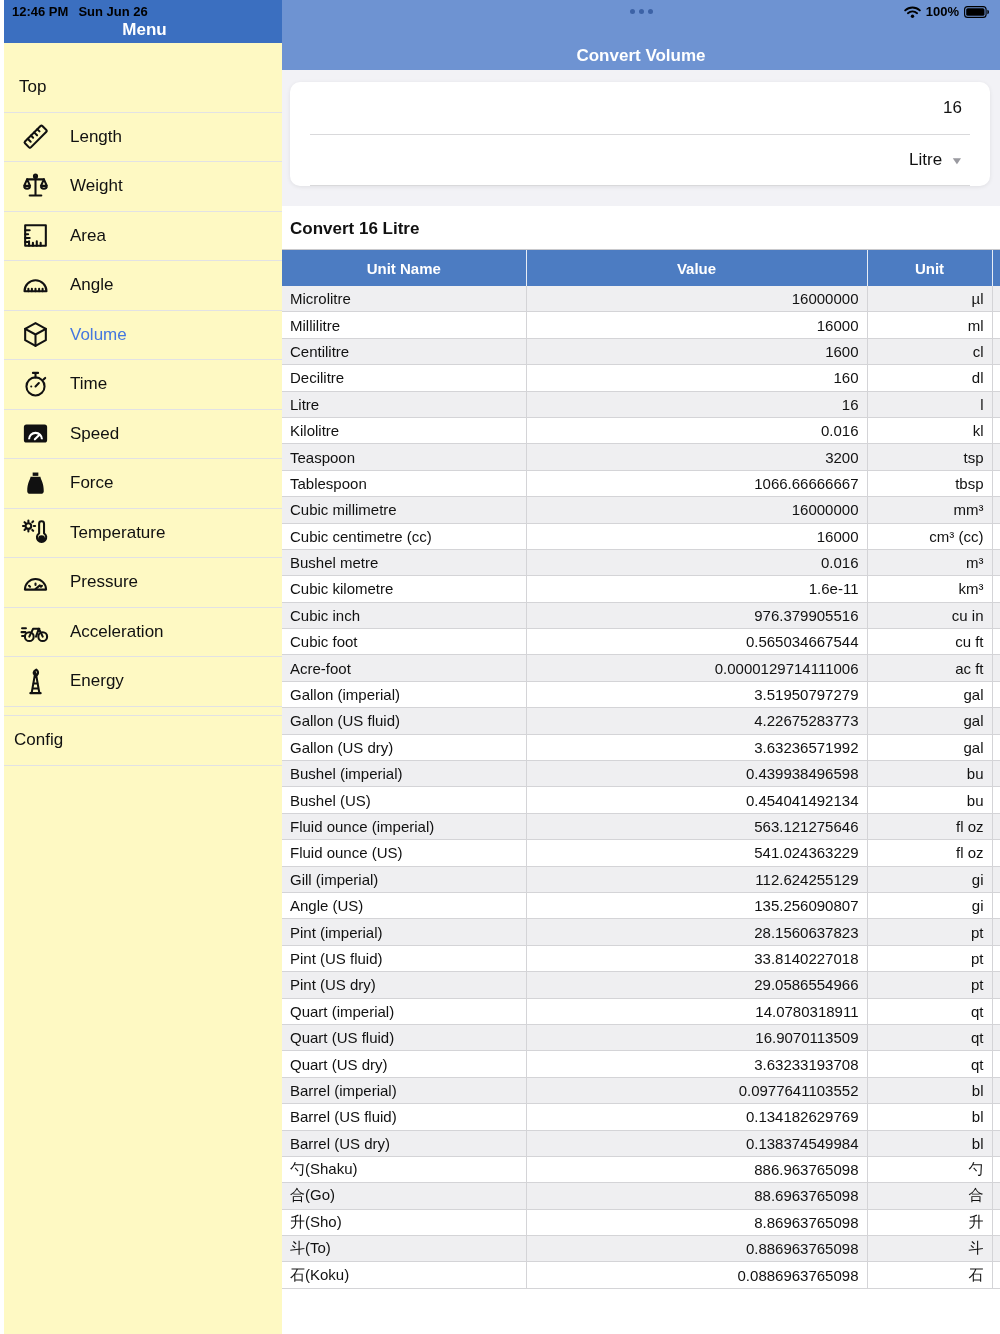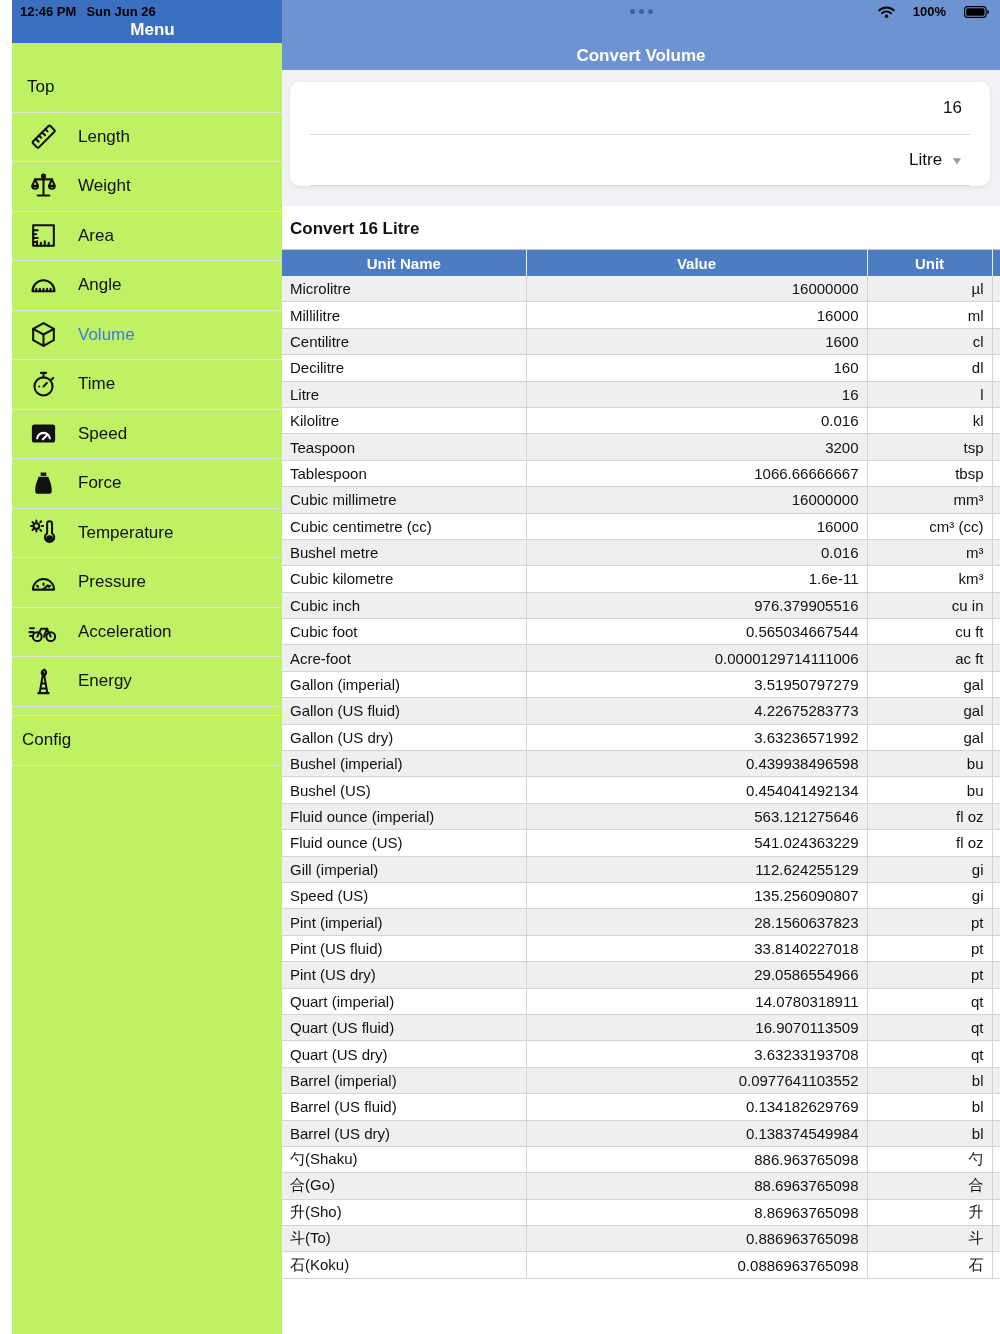--- a/index.html
+++ b/index.html
@@ -2,52 +2,52 @@
 <html><head>
 <meta charset="utf-8">
 <style>
   html,body{margin:0;padding:0;}
   body{
     width:1000px;height:1334px;position:relative;overflow:hidden;
     font-family:"Liberation Sans","DejaVu Sans",sans-serif;
     background:#ffffff;color:#111;
   }
   
-  .sidebar{position:absolute;left:12px;top:0;width:281px;height:1334px;background:#bef264;border-right:1px solid #cfcfd2;}
+  .sidebar{position:absolute;left:4px;top:0;width:281px;height:1334px;background:#fef9c3;border-right:1px solid #cfcfd2;}
   .sidebar-header{position:relative;height:43px;background:#3b6fc0;}
   .status-left{position:absolute;left:8px;top:4px;font-size:13px;font-weight:bold;color:#000;display:flex;gap:10px;}
   .sidebar-title{position:absolute;left:0;right:0;bottom:3px;text-align:center;color:#fff;font-weight:bold;font-size:17px;}
   .side-list{margin-top:20px;}
   .side-item{height:48.5px;display:flex;align-items:center;border-bottom:1px solid #e2e2e4;padding-left:15px;cursor:default;}
   .side-icon{width:33px;height:33px;margin-right:18px;display:flex;align-items:center;justify-content:center;}
   .side-icon svg{width:31px;height:31px;}
   .side-label{font-size:17px;color:#111;}
   .side-item.selected .side-label{color:#4577df;}
   .side-gap{height:8px;border-bottom:1px solid #e2e2e4;}
   .config-item{height:49px;display:flex;align-items:center;padding-left:10px;border-bottom:1px solid #e2e2e4;font-size:17px;}
   
   .content{position:absolute;left:282px;top:0;width:718px;height:1334px;background:#fff;}
   .content-header{position:relative;height:70px;background:#6e93d2;}
   .content-title{position:absolute;left:0;right:0;bottom:4px;text-align:center;color:#fff;font-weight:bold;font-size:17px;}
   .dots{position:absolute;top:9px;left:0;right:0;display:flex;justify-content:center;gap:4px;}
   .dots i{width:5px;height:5px;border-radius:50%;background:#3c62a6;}
-  .status-right{position:absolute;right:10px;top:4px;display:flex;align-items:center;gap:18px;font-size:13px;font-weight:bold;color:#000;}
+  .status-right{position:absolute;right:10px;top:4px;display:flex;align-items:center;gap:5px;font-size:13px;font-weight:bold;color:#000;}
   
   .gray-band{height:136px;background:#f2f2f6;}
   .card{position:absolute;left:8px;top:12px;width:700px;height:104px;background:#fff;border-radius:10px;box-shadow:0 1px 4px rgba(0,0,0,.08);}
   .card-row{height:52px;display:flex;align-items:center;justify-content:flex-end;padding:0 28px;box-sizing:border-box;font-size:17px;}
   .div1{top:52px;} .div2{top:103px;}
   .unit-select{display:flex;align-items:center;gap:10px;cursor:default;}
   .caret{color:#9a9aa0;font-size:10px;transform:scaleX(1.4);}
   
   .section-title{margin:0;padding:13px 0 10px 8px;font-size:17px;font-weight:bold;background:#fff;}
   .table-wrap{width:718px;overflow:hidden;border-top:1px solid #c9c9cc;}
   table{border-collapse:collapse;width:742px;table-layout:fixed;font-size:15px;}
   col.c-name{width:244px;} col.c-val{width:341px;} col.c-unit{width:125px;} col.c-over{width:32px;}
-  thead th{background:#4c7cc2;color:#fff;font-weight:bold;height:26px;border-left:1px solid #e8edf5;padding:0;}
+  thead th{background:#4c7cc2;color:#fff;font-weight:bold;height:36px;border-left:1px solid #e8edf5;padding:0;}
   thead th:first-child{border-left:none;}
   tbody td{height:25.4px;padding:0 8px;border-top:1px solid #d4d4d7;border-left:1px solid #d4d4d7;white-space:nowrap;overflow:hidden;}
   tbody tr:first-child td{border-top:none;}
   tbody td:first-child{border-left:none;}
   tbody tr:nth-child(odd) td{background:#efeff1;}
   tbody tr:nth-child(even) td{background:#ffffff;}
   td.val,td.unit{text-align:right;}
   tbody{border-bottom:1px solid #d4d4d7;}
   .icon-inline{display:inline-flex;align-items:center;}
 </style>
@@ -384,21 +384,21 @@
             <td class="unit">fl oz</td>
             <td class="over"></td>
           </tr>
           <tr>
             <td class="name">Gill (imperial)</td>
             <td class="val">112.624255129</td>
             <td class="unit">gi</td>
             <td class="over"></td>
           </tr>
           <tr>
-            <td class="name">Speed (US)</td>
+            <td class="name">Angle (US)</td>
             <td class="val">135.256090807</td>
             <td class="unit">gi</td>
             <td class="over"></td>
           </tr>
           <tr>
             <td class="name">Pint (imperial)</td>
             <td class="val">28.1560637823</td>
             <td class="unit">pt</td>
             <td class="over"></td>
           </tr>

